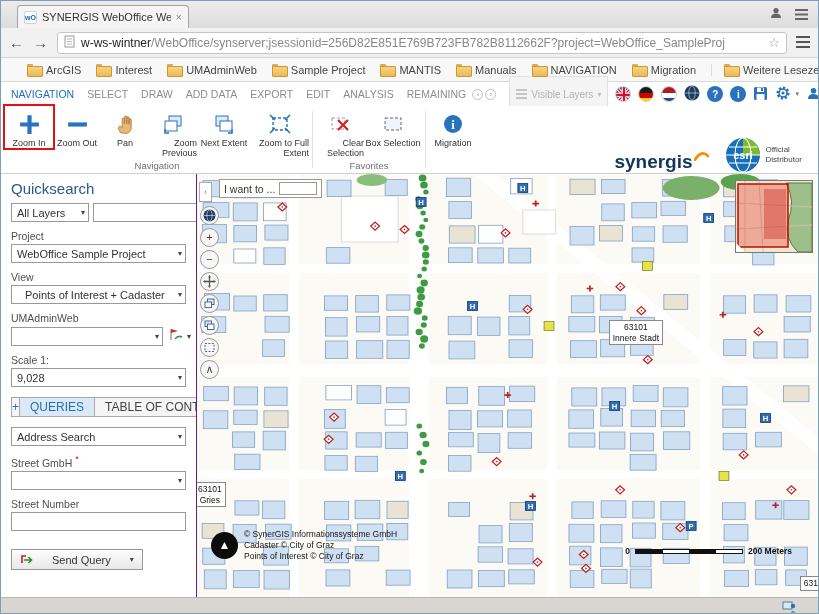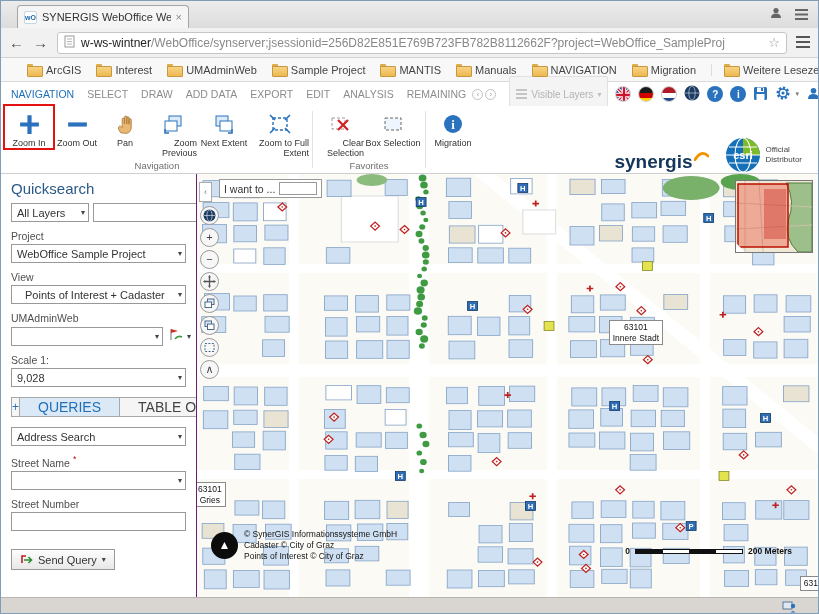--- a/index.html
+++ b/index.html
@@ -60,26 +60,26 @@
 .car{font-size:8px;color:#444}
 .sb-label{font-size:10.5px;color:#4f4f4f;margin:8px 0 2px}
 .req{color:#c00}
 .ti{height:19px;border:1px solid #999;font-size:11px;padding:0 4px;font-family:inherit;outline:none;background:#fff}
 .combo{position:relative;width:100%}
 .combo .ti{width:100%}
 .combo .car{position:absolute;right:4px;top:5px}
 .sb-tabs{display:flex;align-items:center;margin-top:10px;height:20px}
 .sbtn{height:20px;border:1px solid #a8a8a8;background:#f5f5f5;display:flex;align-items:center;justify-content:center}
 .sb-plus{width:19px;color:#2a72bd;font-size:12px}
-.sb-tab{border-left:none;padding:0 18px;font-size:14px;color:#444;white-space:nowrap}
+.sb-tab{border-left:none;padding:0 10px;font-size:12px;color:#444;white-space:nowrap}
 .sb-tab.active{background:#dbe9f7;color:#1f6fb8}
 .sb-pager{margin-left:auto;display:flex;gap:1px}
 .sb-pager span{width:11px;height:20px;border:1px solid #a8a8a8;background:#f5f5f5;font-size:7px;color:#888;display:flex;align-items:center;justify-content:center}
 .send{margin-top:18px}
-.send-btn{display:inline-flex;align-items:center;gap:5px;height:21px;border:1px solid #999;background:linear-gradient(#fdfdfd,#e8e8e8);padding:8px 8px;font-size:11px;color:#333}
+.send-btn{display:inline-flex;align-items:center;gap:19px;height:21px;border:1px solid #999;background:linear-gradient(#fdfdfd,#e8e8e8);padding:8px 8px;font-size:11px;color:#333}
 
 .map{flex:1;position:relative;background:#fbfaf5;overflow:hidden}
 #map-svg{position:absolute;left:0;top:0;width:100%;height:100%}
 .map-collapse{position:absolute;left:2px;top:8px;width:13px;height:20px;background:#fff;border:1px solid #aaa;color:#777;font-size:9px;display:flex;align-items:center;justify-content:center}
 .iwt{position:absolute;left:22px;top:5px;display:flex;align-items:center;gap:4px;background:#fff;border:1px solid #999;padding:2px 4px;font-size:10.5px;color:#333}
 .iwt input{width:38px;height:13px;border:1px solid #999;outline:none}
 .mtb{position:absolute;left:3px;top:32px;display:flex;flex-direction:column;gap:3px}
 .mbtn{width:19px;height:19px;border-radius:50%;border:1px solid #9a9a9a;background:#f7f7f7;color:#444;font-size:11px;display:flex;align-items:center;justify-content:center;line-height:1;padding:0}
 .overview{position:absolute;right:5px;top:6px;width:78px;height:73px;border:1px solid #777;background:#efe7d4}
 .ov-corner{position:absolute;left:0;bottom:0;width:0;height:0;border-left:9px solid #fff;border-top:9px solid transparent}
@@ -424,21 +424,21 @@
             <span>›</span>
           </span>
       </div>
 
       <div class="dd" style="margin-top:10px">
         <span>Address Search</span>
           <span class="car">▾</span>
       </div>
 
       <div class="sb-label">
-        <span>Street Name</span> <sup class="req">*</sup>
+        <span>Street GmbH</span> <sup class="req">*</sup>
       </div>
       <div class="combo">
         <input class="ti" style="">
         <span class="car">▾</span>
       </div>
 
       <div class="sb-label">Street Number</div>
       <input class="ti" style="width: 100%;">
 
       <div class="send">

